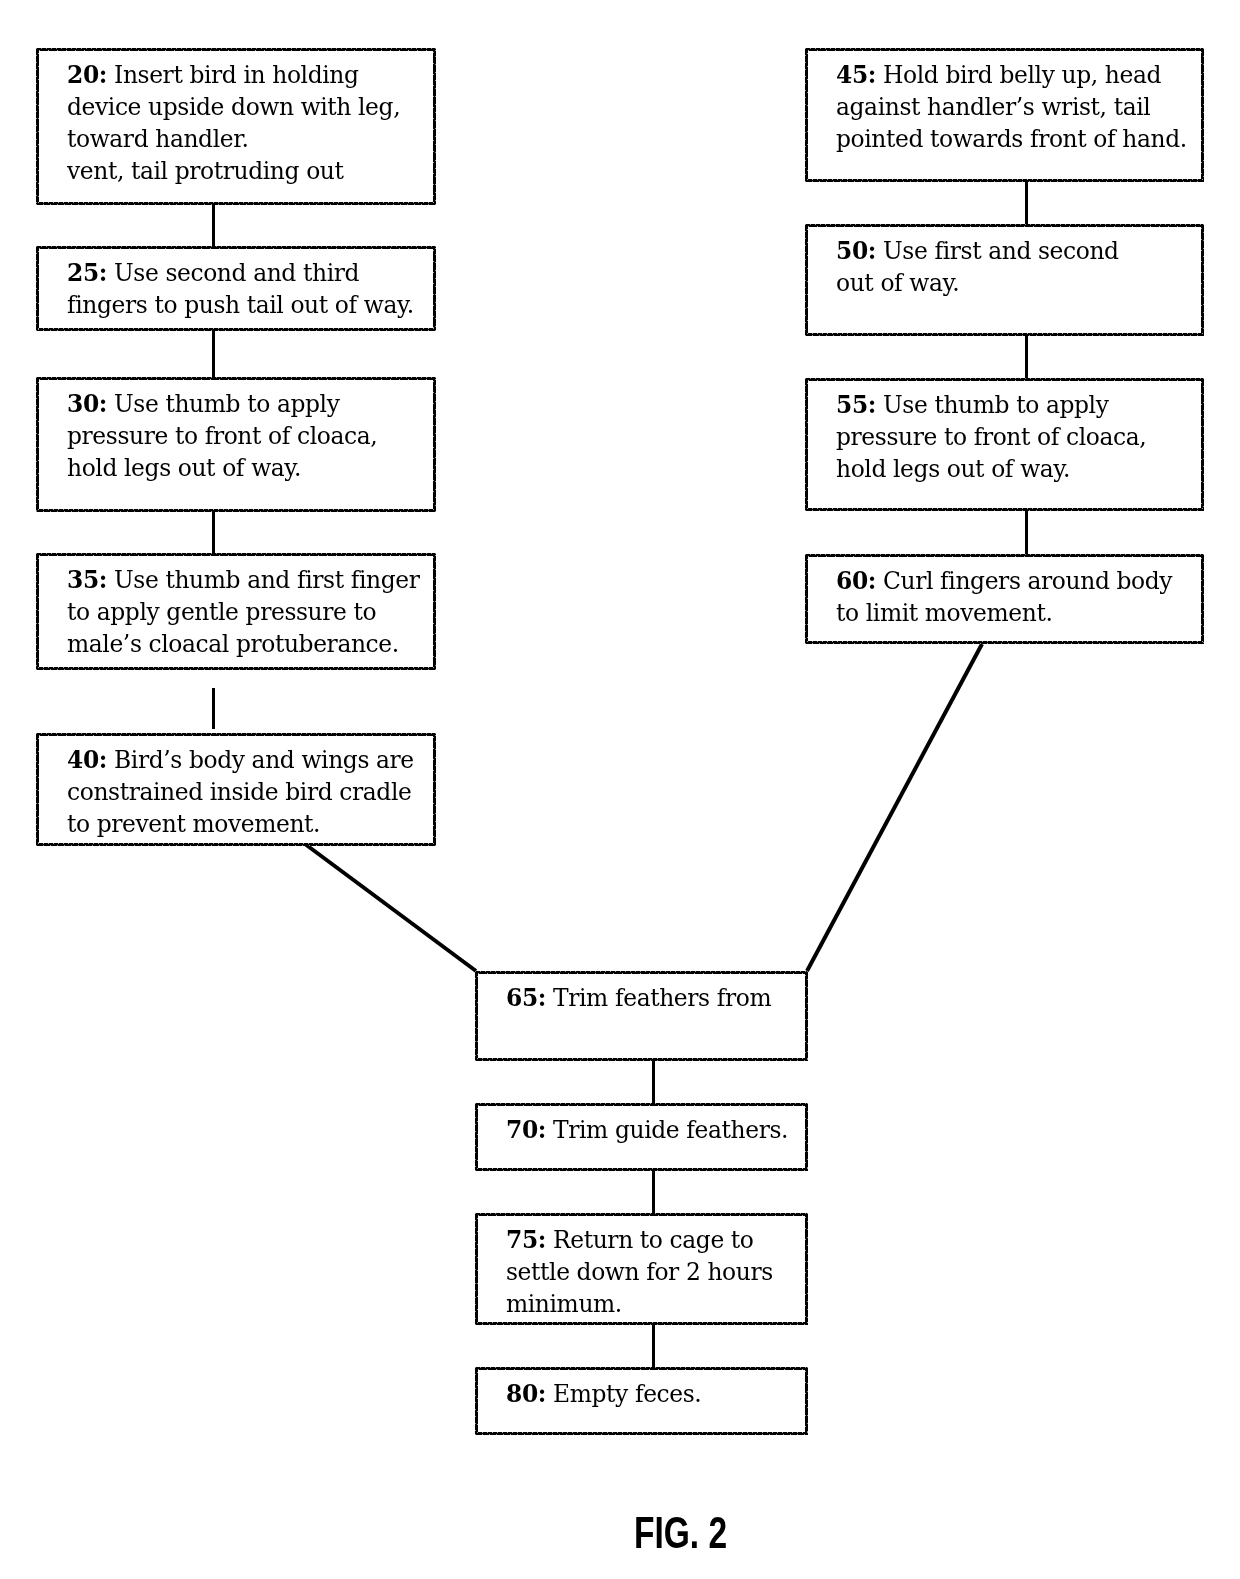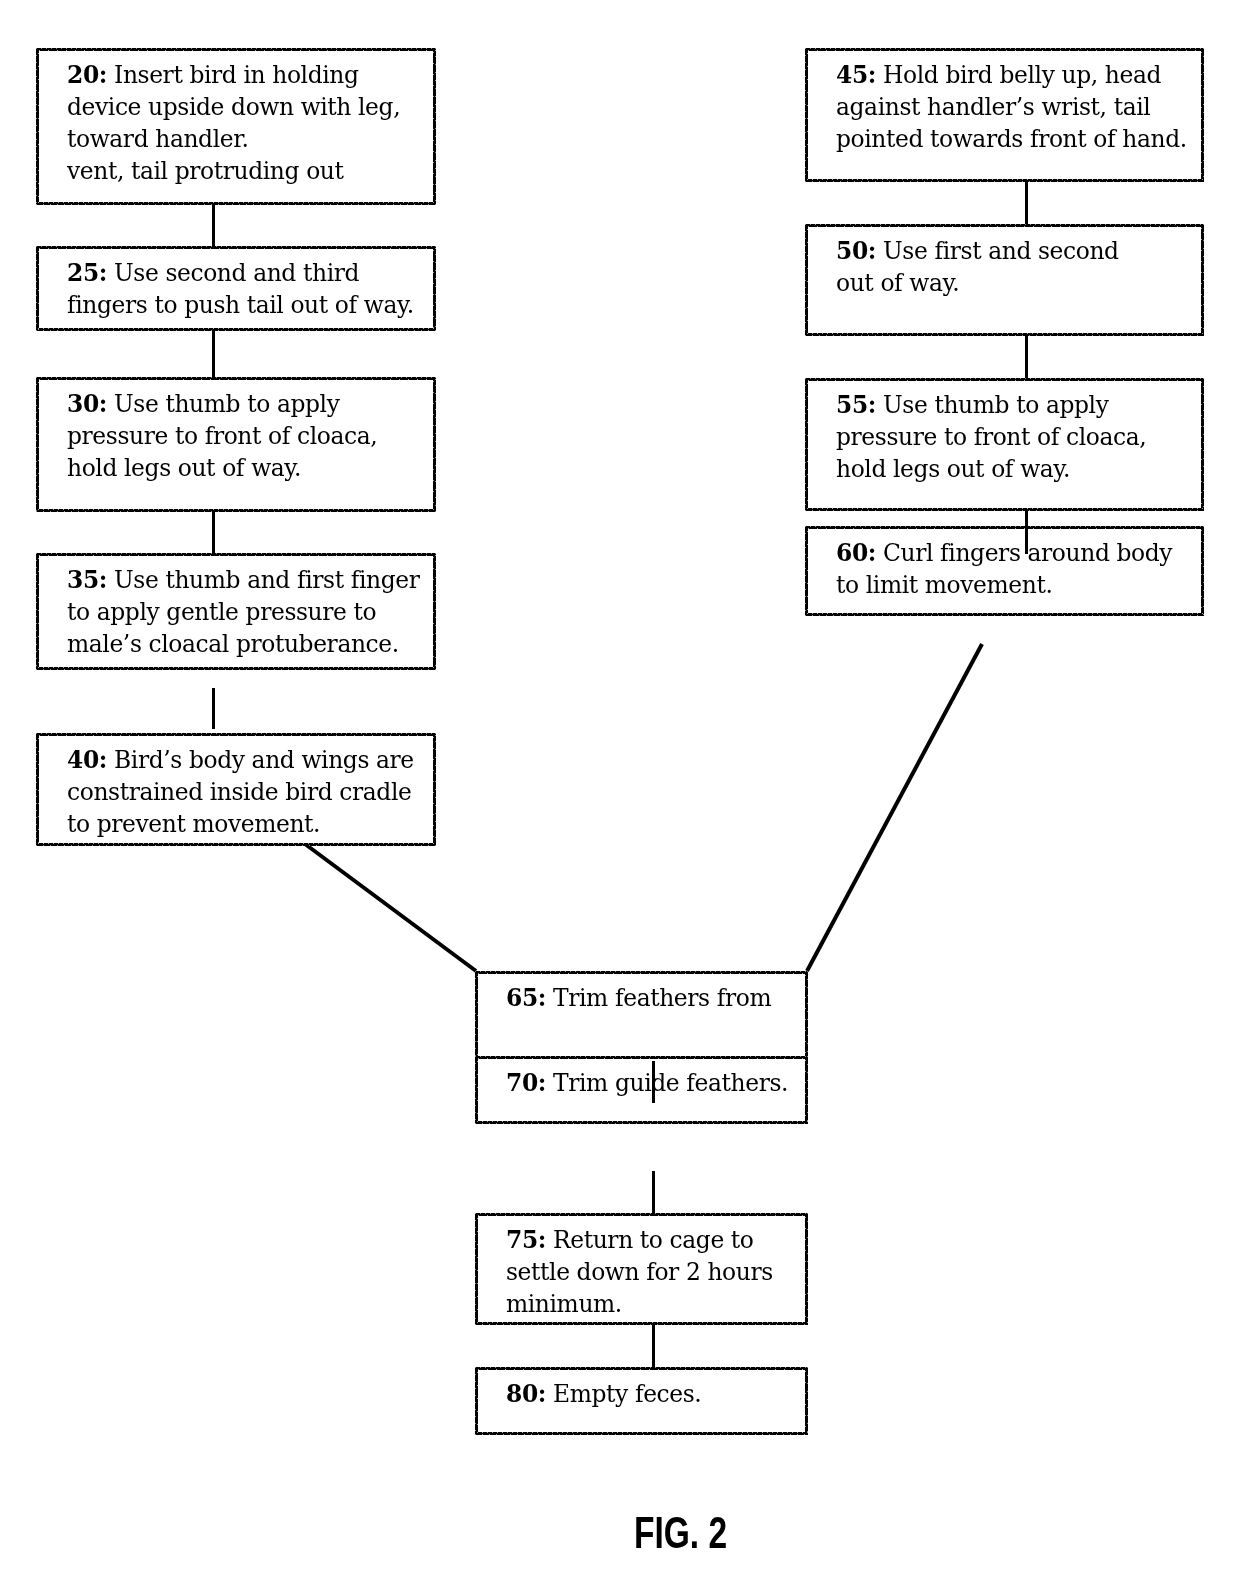--- a/index.html
+++ b/index.html
@@ -124,40 +124,40 @@
         <div class="node-text">
           <div><span class="node-num">55:</span><span> </span><span>Use thumb to apply</span></div>
           <div><span>pressure to front of cloaca,</span></div>
           <div><span>hold legs out of way.</span></div>
         </div>
         <i class="edge top"></i>
         <i class="edge bottom"></i>
         <i class="edge left"></i>
         <i class="edge right"></i>
       </div>
-      <div class="node" style="left: 805px; top: 526px; width: 399px; height: 90px;">
+      <div class="node" style="left: 805px; top: 554px; width: 399px; height: 90px;">
         <div class="node-text">
           <div><span class="node-num">60:</span><span> </span><span>Curl fingers around body</span></div>
           <div><span>to limit movement.</span></div>
         </div>
         <i class="edge top"></i>
         <i class="edge bottom"></i>
         <i class="edge left"></i>
         <i class="edge right"></i>
       </div>
       <div class="node" style="left: 475px; top: 971px; width: 333px; height: 90px;">
         <div class="node-text">
           <div><span class="node-num">65:</span><span> </span><span>Trim feathers from</span></div>
         </div>
         <i class="edge top"></i>
         <i class="edge bottom"></i>
         <i class="edge left"></i>
         <i class="edge right"></i>
       </div>
-      <div class="node" style="left: 475px; top: 1056px; width: 333px; height: 68px;">
+      <div class="node" style="left: 475px; top: 1103px; width: 333px; height: 68px;">
         <div class="node-text">
           <div><span class="node-num">70:</span><span> </span><span>Trim guide feathers.</span></div>
         </div>
         <i class="edge top"></i>
         <i class="edge bottom"></i>
         <i class="edge left"></i>
         <i class="edge right"></i>
       </div>
       <div class="node" style="left: 475px; top: 1213px; width: 333px; height: 112px;">
         <div class="node-text">

